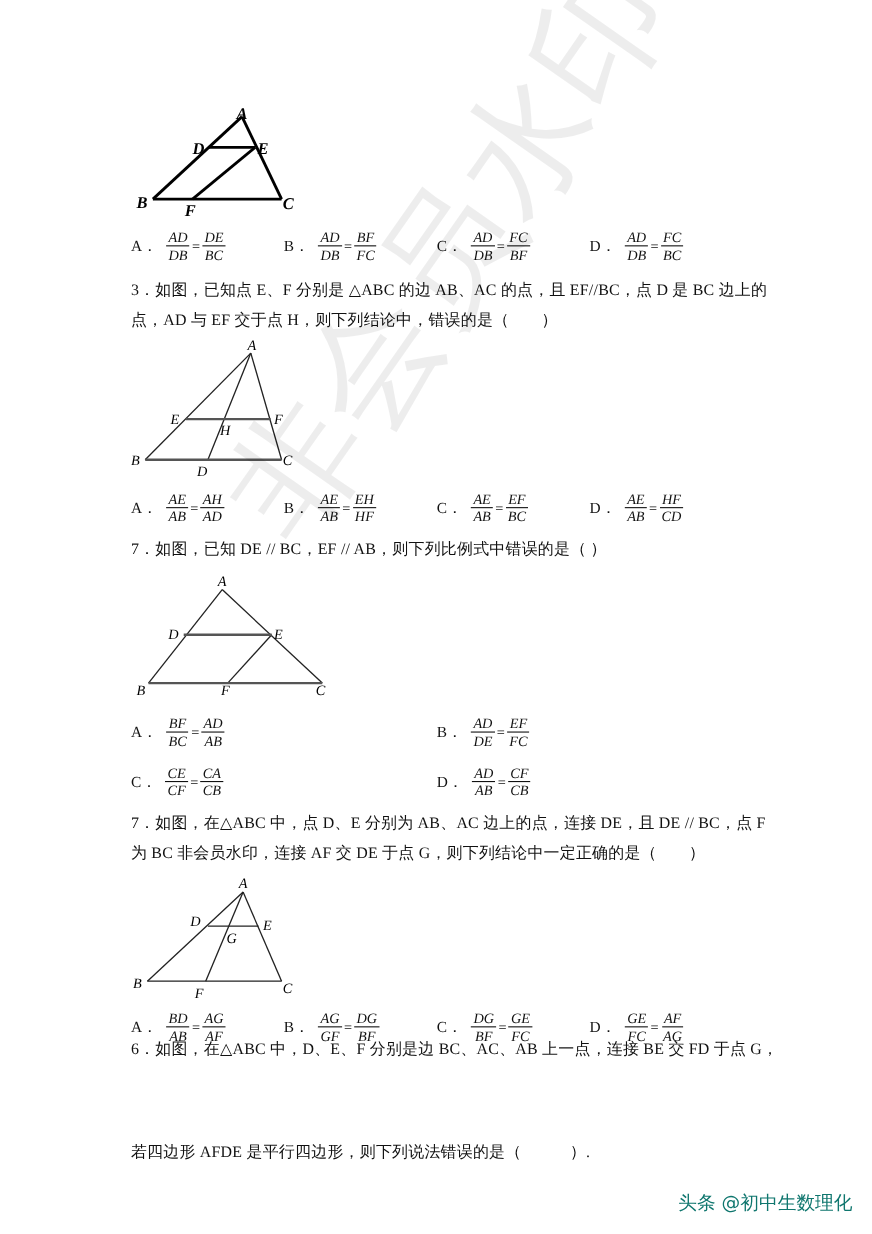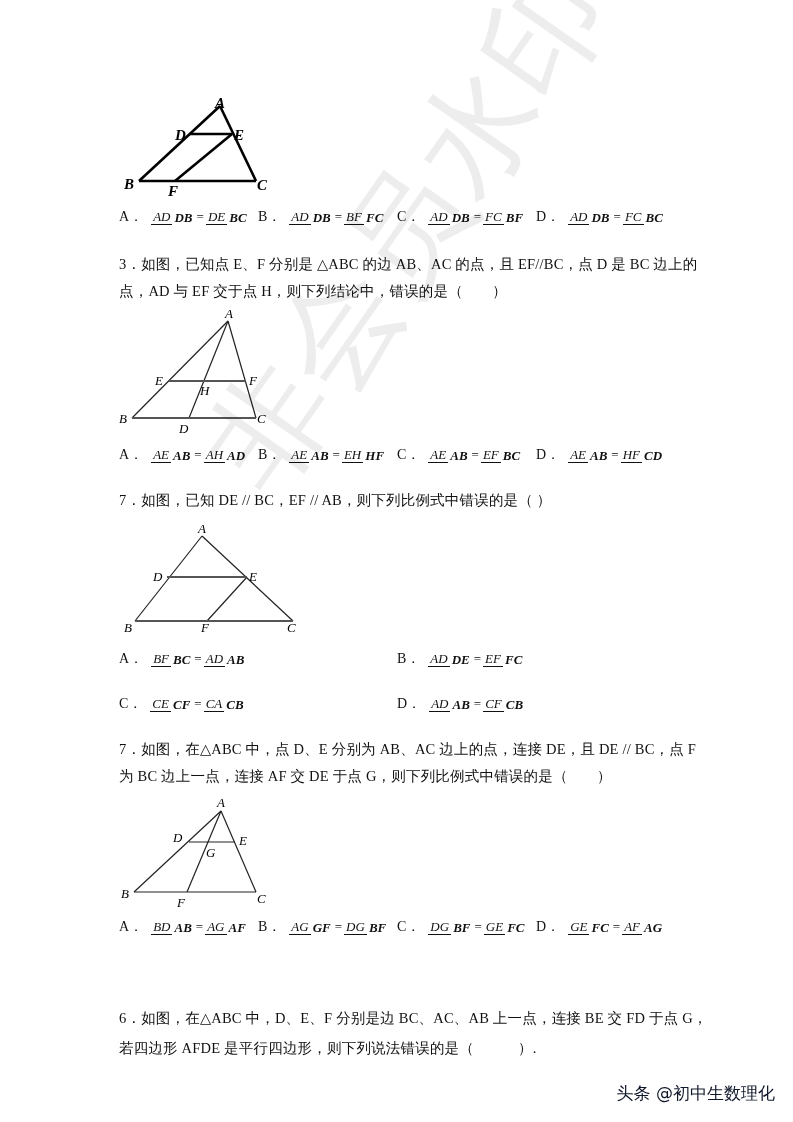--- a/index.html
+++ b/index.html
@@ -2,27 +2,27 @@
 <html><head>
 <meta charset="utf-8">
 <style>
   html, body { margin: 0; padding: 0; background: #ffffff; }
   body { width: 793px; height: 1122px; position: relative; overflow: hidden;
          font-family: "Liberation Serif", "DejaVu Serif", serif; color: #111; }
   .abs { position: absolute; }
   .line { position: absolute; left: 119px; font-size: 14.5px; line-height: 20px; white-space: nowrap; letter-spacing: 0.2px; }
   .opt { position: absolute; display: flex; align-items: center; font-size: 14px; }
   .opt .lbl { margin-right: 8px; }
-  .frac { display: inline-flex; flex-direction: row; align-items: center; font-style: italic; font-size: 13px; line-height: 15px; }
+  .frac { display: inline-flex; flex-direction: column; align-items: center; font-style: italic; font-size: 13px; line-height: 15px; }
   .frac .num { padding: 0 2px; border-bottom: 1px solid #111; }
-  .frac .den { padding: 0 2px; font-weight: bold; }
+  .frac .den { padding: 0 2px; }
   .eq { margin: 0 2px; font-size: 13px; }
   svg text { font-family: "Liberation Serif", serif; font-style: italic; }
   .watermark { position: absolute; left: 170px; top: 430px; font-family: "DejaVu Sans", sans-serif; font-size: 120px; color: rgba(0,0,0,0.07); transform: rotate(-55deg); transform-origin: left top; white-space: nowrap; pointer-events: none; }
-  .footer { position: absolute; right: 18px; top: 1082px; font-family: "DejaVu Sans", sans-serif; font-size: 17px; color: #0f172a; text-shadow: 0 0 2px #fff; }
+  .footer { position: absolute; right: 18px; top: 1082px; font-family: "DejaVu Sans", sans-serif; font-size: 17px; color: #0f766e; text-shadow: 0 0 2px #fff; }
 </style>
 </head>
 <body>
 
 <svg class="abs" style="left:115px;top:92px" width="170" height="110">
   <g stroke="#000" stroke-width="2.6" fill="none">
     <line x1="24" y1="89" x2="105" y2="14"></line>
     <line x1="105" y1="14" x2="141" y2="89"></line>
     <line x1="24" y1="89" x2="141" y2="89"></line>
     <line x1="75" y1="42" x2="117" y2="42"></line>
@@ -225,21 +225,21 @@
       <span class="den">AB</span>
     </span>
   <span class="eq">=</span>
   <span class="frac">
       <span class="num">CF</span>
       <span class="den">CB</span>
     </span>
 </div>
 
 <div class="line" style="top:739px">7．如图，在△ABC 中，点 D、E 分别为 AB、AC 边上的点，连接 DE，且 DE // BC，点 F</div>
-<div class="line" style="top:766px">为 BC 边上一点，连接 AF 交 DE 于点 G，则下列比例式中错误的是（　　）</div>
+<div class="line" style="top:766px">为 BC 非会员水印，连接 AF 交 DE 于点 G，则下列结论中一定正确的是（　　）</div>
 
 <svg class="abs" style="left:115px;top:792px" width="170" height="125">
   <g stroke="#222" stroke-width="1.2" fill="none">
     <line x1="19" y1="100" x2="106" y2="19"></line>
     <line x1="106" y1="19" x2="141" y2="100"></line>
     <line x1="106" y1="19" x2="72" y2="100"></line>
     <line x1="19" y1="100" x2="141" y2="100"></line>
     <line x1="74" y1="50" x2="120" y2="50"></line>
   </g>
   <g font-size="13" fill="#000">
@@ -295,18 +295,18 @@
       <span class="num">GE</span>
       <span class="den">FC</span>
     </span>
   <span class="eq">=</span>
   <span class="frac">
       <span class="num">AF</span>
       <span class="den">AG</span>
     </span>
 </div>
 
-<div class="line" style="top:1008px">6．如图，在△ABC 中，D、E、F 分别是边 BC、AC、AB 上一点，连接 BE 交 FD 于点 G，</div>
+<div class="line" style="top:944px">6．如图，在△ABC 中，D、E、F 分别是边 BC、AC、AB 上一点，连接 BE 交 FD 于点 G，</div>
 <div class="line" style="top:1038px">若四边形 AFDE 是平行四边形，则下列说法错误的是（　　　）.</div>
 
 <div class="watermark">非会员水印</div>
 
 <div class="footer">头条 @初中生数理化</div>
 
 </body></html>

